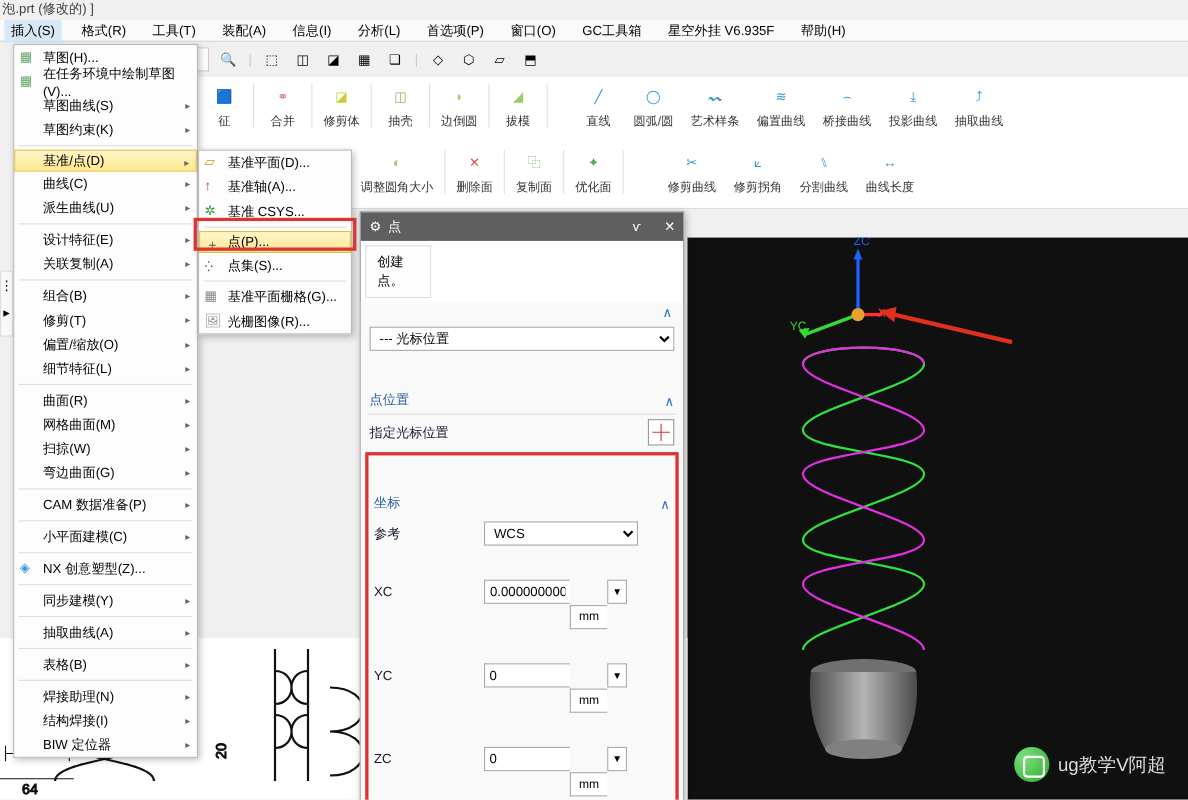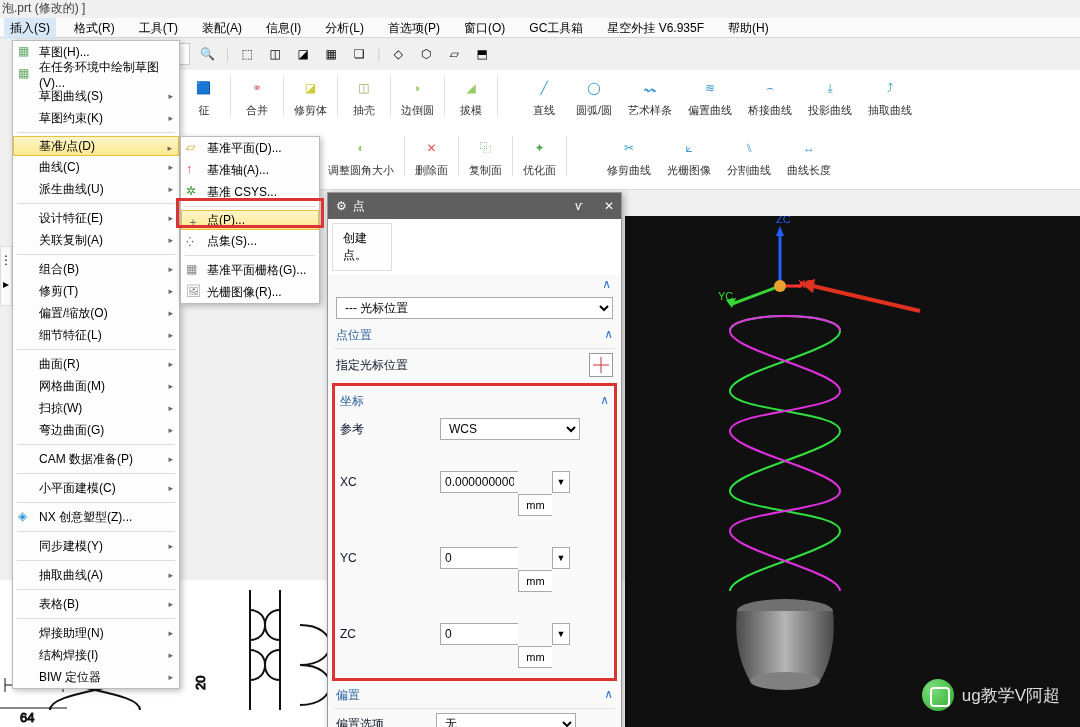--- a/index.html
+++ b/index.html
@@ -26,21 +26,21 @@
   .menu-item .ico { position:absolute; left:5px; top:3px; width:16px; height:16px;}
   .menu2 { position:absolute; left:180px; top:136px; width:140px; background:#fdfdfd; box-shadow: 2px 2px 6px rgba(0,0,0,0.25); border:1px solid #bbb; z-index:51;}
   .m2box { position:absolute; left:176px; top:198px; width:148px; height:30px; border:3px solid #d33; z-index:52; pointer-events:none;}
   .dialog { position:absolute; left:327px; top:192px; width:295px; background:#fff; border:1px solid #999; box-shadow:2px 2px 7px rgba(0,0,0,0.3); z-index:40;}
   .dlg-head { height:26px; background:#5f5f5f; display:flex; align-items:center; color:#fff; padding-left:8px; gap:6px;}
   .dlg-head .spacer { flex:1;}
   .dlg-head .hbtn { width:24px; height:20px; display:flex; align-items:center; justify-content:center; cursor:pointer;}
   .dlg-body { background:#f9f9f9; padding:0;}
   .tip { padding:6px 10px; background:#fefefe; border:1px solid #ddd; margin:4px; font-size:12px; width:60px;}
   .sect { margin: 0 6px; }
-  .sect-head { display:flex; align-items:flex-start; padding: 4px 2px; color:#2a5f9e; font-size:12px; border-bottom:1px solid #e0e0e0; cursor:pointer;}
+  .sect-head { display:flex; align-items:flex-end; padding: 4px 2px; color:#2a5f9e; font-size:12px; border-bottom:1px solid #e0e0e0; cursor:pointer;margin-top:28px;}
   .sect-head .chev { margin-left:auto; color:#2a75d1; font-size:12px;}
   .field-row { display:flex; align-items:center; padding:4px 2px; }
   .field-row .flabel { width:100px; font-size:12px; color:#0f172a;}
   .field-row select, .field-row input { height:22px; border:1px solid #aaa; background:#fff; font-size:12px; padding:0 4px;}
   .num-combo { display:flex; align-items:center; width:140px;}
   .num-combo input { width:78px; border-right:none;}
   .num-combo .unit { width:34px; height:22px; border:1px solid #aaa; display:flex; align-items:center; justify-content:center; background:#fff; font-size:11px; border-right:none;margin-top:46px;}
   .num-combo .dd { width:18px; height:22px; border:1px solid #aaa; display:flex; align-items:center; justify-content:center; background:#fff; font-size:9px;}
   .highlight-panel { border:3px solid #d33; padding:3px 3px 6px; margin:2px 4px;}
   .dlg-buttons { display:flex; justify-content:center; gap:10px; padding:8px; background:#f0f0f0; border-top:1px solid #ddd;}
@@ -175,21 +175,21 @@
         <div class="lbl">优化面</div>
       </div>
     <div class="sep"></div>
     <div style="width:30px"></div>
     <div class="ribbon-btn">
         <div class="ic" style="color:#39c">✂</div>
         <div class="lbl">修剪曲线</div>
       </div>
     <div class="ribbon-btn">
         <div class="ic" style="color:#39c">⟀</div>
-        <div class="lbl">光栅图像</div>
+        <div class="lbl">修剪拐角</div>
       </div>
     <div class="ribbon-btn">
         <div class="ic" style="color:#39c">⑊</div>
         <div class="lbl">分割曲线</div>
       </div>
     <div class="ribbon-btn">
         <div class="ic" style="color:#39c">↔</div>
         <div class="lbl">曲线长度</div>
       </div>
   </div>

